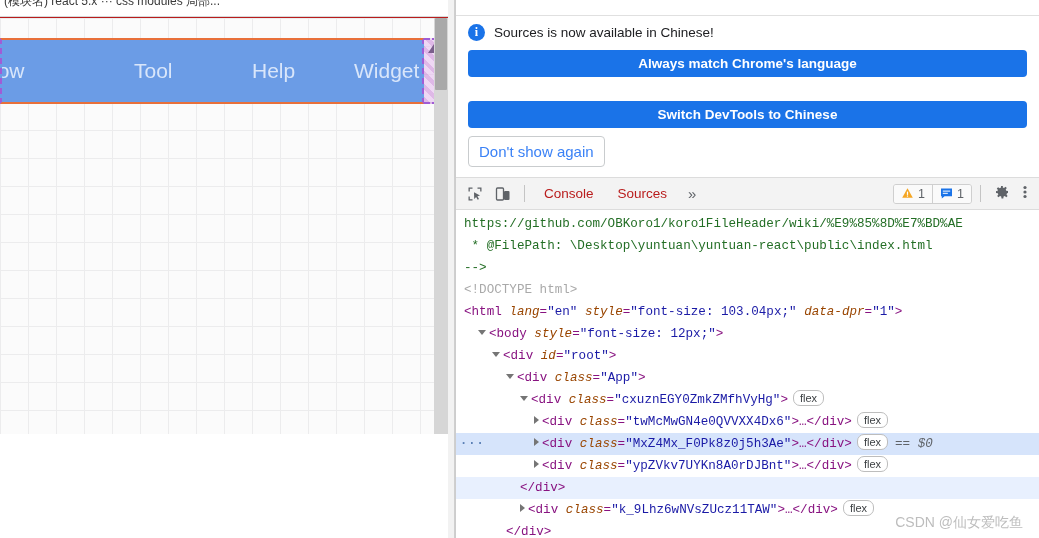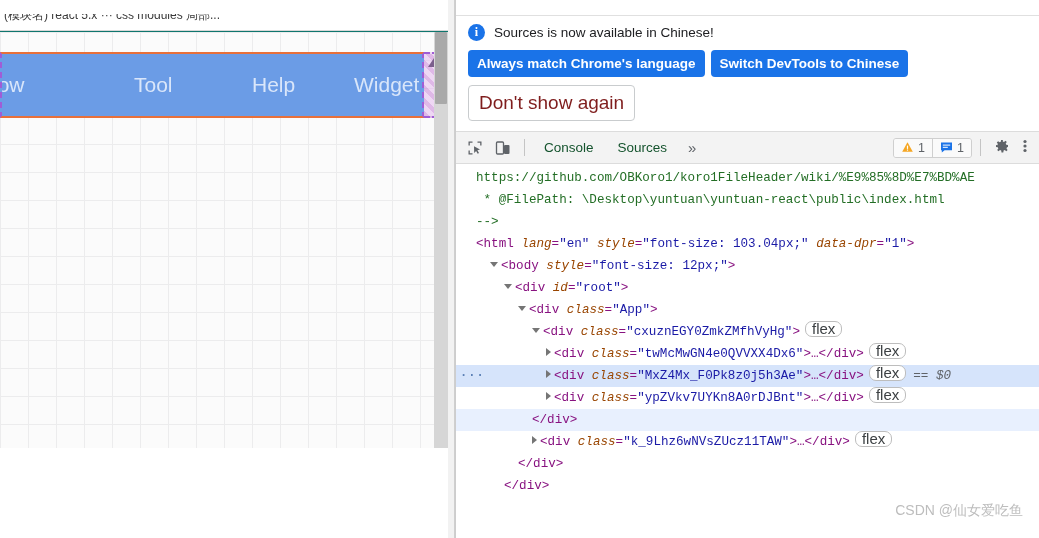--- a/index.html
+++ b/index.html
@@ -6,21 +6,21 @@
   html,body { width:1039px; height:538px; overflow:hidden; }
   body {
     font-family:"Liberation Sans", sans-serif;
     background:#ffffff;
     position:relative;
   }
 
   
   #page-pane {
     position:absolute; left:0; top:0; width:455px; height:434px;
-    background:#0f766e; overflow:hidden;margin-top:14px;
+    background:#b91c1c; overflow:hidden;
   }
   #browser-strip {
     position:absolute; left:0; top:0; width:455px; height:17px;
     background:#fff; border-bottom:1px solid #d8d8d8; overflow:hidden;
   }
   #browser-strip .clipped {
     position:absolute; left:4px; top:-7px;
     font-size:12px; color:#3a3a3a; white-space:nowrap;
     font-family:"Liberation Sans", sans-serif;
   }
@@ -91,44 +91,44 @@
 
   
   #dt-banner { padding:8px 12px 10px 12px; background:#fff; }
   .banner-row1 { display:flex; align-items:center; gap:9px; margin-bottom:9px; }
   .info-icon {
     width:17px;height:17px;border-radius:50%;background:#1a73e8;
     color:#fff;font-size:12px;font-weight:bold;line-height:17px;
     text-align:center; font-family:"Liberation Serif", serif; flex:none;
   }
   .banner-text { font-size:13.5px; color:#202124; }
-  .banner-row2 { display:flex; gap:6px; margin-bottom:8px; }
+  .banner-row2 { display:flex; gap:24px; margin-bottom:8px;flex-direction:column; }
   .btn-primary {
     background:#1a73e8; color:#fff; border:none; border-radius:4px;
     font-size:13.5px; font-weight:bold; padding:6px 9px; cursor:pointer;
     font-family:"Liberation Sans", sans-serif; white-space:nowrap;
   }
   .btn-secondary {
-    background:#fff; color:#7f1d1d; border:1px solid #c9ccce; border-radius:4px;
-    font-size:19px; padding:6px 10px; cursor:pointer;
+    background:#fff; color:#3b82f6; border:1px solid #c9ccce; border-radius:4px;
+    font-size:15px; padding:6px 10px; cursor:pointer;
     font-family:"Liberation Sans", sans-serif; white-space:nowrap;
   }
 
   
   #dt-toolbar {
     height:33px; border-top:1px solid #dcdcdc; border-bottom:1px solid #dcdcdc;
     background:#f3f3f3; display:flex; align-items:center; padding:0 6px; gap:2px;
   }
   .tb-icon {
     width:26px;height:24px;display:flex;align-items:center;justify-content:center;
     cursor:pointer; color:#5f6368;
   }
   .tb-sep { width:1px; height:17px; background:#c4c4c4; margin:0 6px; }
   .tb-tab {
-    font-size:13.5px; color:#14532d; padding:0 11px; height:33px;
+    font-size:13.5px; color:#b91c1c; padding:0 11px; height:33px;
     line-height:33px; cursor:pointer; white-space:nowrap; position:relative;
   }
   .tb-tab.active { color:#202124; }
   .tb-tab.active::after {
     content:""; position:absolute; left:4px; right:4px; bottom:0;
     height:2px; background:#1a73e8;
   }
   .tb-more { font-size:15px; color:#5f6368; padding:0 8px; cursor:pointer; }
   .tb-spacer { flex:1; }
   .badge-group { display:flex; border:1px solid #cfcfcf; border-radius:3px; overflow:hidden; }
@@ -139,21 +139,21 @@
   .badge + .badge { border-left:1px solid #cfcfcf; }
   .gear { font-size:15px; color:#5f6368; cursor:pointer; padding:0 5px; }
   .kebab { font-size:15px; color:#5f6368; cursor:pointer; padding:0 6px; letter-spacing:0; }
 
   
   #dom-tree {
     flex:1; overflow:hidden; position:relative;
     font-family:"Liberation Mono", monospace; font-size:12.6px;
     line-height:22px; padding-top:3px; background:#fff;
   }
-  .row { position:relative; white-space:nowrap; height:22px; padding-left:20px; }
+  .row { position:relative; white-space:nowrap; height:22px; padding-left:8px; }
   .row.sel { background:#d6e4fb; }
   .row.hl { background:#e8f0fe; }
   .arrow {
     display:inline-block; width:0;height:0;
     border-top:4px solid transparent; border-bottom:4px solid transparent;
     border-left:5px solid #757575; margin-right:3px; vertical-align:1px; cursor:pointer;
   }
   .arrow.open {
     border-left:4px solid transparent; border-right:4px solid transparent;
     border-top:5px solid #757575; border-bottom:none; vertical-align:2px;
@@ -162,28 +162,28 @@
     position:absolute; left:4px; top:0; color:#5a7fb5; font-weight:bold;
     letter-spacing:1px; font-size:12px;
   }
   .c-comment { color:#236e25; }
   .c-doctype { color:#a9a9a9; }
   .c-tag { color:#881280;margin-top:20px; }
   .c-attr { color:#994500;font-style:italic; }
   .c-val  { color:#1a1aa6; }
   .flexbadge {
     display:inline-block; border:1px solid #bdbdbd; border-radius:7px;
-    padding:0 6px; font-size:15px; color:#3c4043; background:#fff;
+    padding:0 6px; font-size:11px; color:#3c4043; background:#fff;
     line-height:14px; vertical-align:1px; margin-left:5px; cursor:pointer;
     font-family:"Liberation Sans", sans-serif;
   }
   .eqref { color:#5f6368; font-style:italic; margin-left:7px; }
 
   #watermark {
-    position:absolute; right:16px; bottom:18px;
+    position:absolute; right:16px; bottom:6px;
     font-size:14px; color:#bdbdbd; pointer-events:none;
     font-family:"Liberation Sans", sans-serif;
   }
 </style>
 </head>
 <body>
 
 <div id="page-pane">
 
   <div id="browser-strip">
@@ -281,20 +281,21 @@
         <circle cx="2" cy="8" r="1.6" fill="#5f6368"></circle>
         <circle cx="2" cy="12.5" r="1.6" fill="#5f6368"></circle>
       </svg>
     </div>
   </div>
 
   <div id="dom-tree">
       <div class="row"><span style="display:inline-block;width:0px"></span><span class="c-comment">https://github.com/OBKoro1/koro1FileHeader/wiki/%E9%85%8D%E7%BD%AE</span></div>
       <div class="row"><span style="display:inline-block;width:0px"></span><span class="c-comment"> * @FilePath: \Desktop\yuntuan\yuntuan-react\public\index.html</span></div>
       <div class="row"><span style="display:inline-block;width:0px"></span><span class="c-comment">--&gt;</span></div>
+      <div class="row"><span style="display:inline-block;width:0px"></span><span class="c-doctype">&lt;!DOCTYPE html&gt;</span></div>
       <div class="row"><span style="display:inline-block;width:0px"></span><span class="c-tag">&lt;html</span><span class="c-attr"> lang</span><span class="c-tag">=</span><span class="c-val">"en"</span><span class="c-attr"> style</span><span class="c-tag">=</span><span class="c-val">"font-size: 103.04px;"</span><span class="c-attr"> data-dpr</span><span class="c-tag">=</span><span class="c-val">"1"</span><span class="c-tag">&gt;</span></div>
       <div class="row"><span style="display:inline-block;width:14px"></span><span class="arrow open"></span><span class="c-tag">&lt;body</span><span class="c-attr"> style</span><span class="c-tag">=</span><span class="c-val">"font-size: 12px;"</span><span class="c-tag">&gt;</span></div>
       <div class="row"><span style="display:inline-block;width:28px"></span><span class="arrow open"></span><span class="c-tag">&lt;div</span><span class="c-attr"> id</span><span class="c-tag">=</span><span class="c-val">"root"</span><span class="c-tag">&gt;</span></div>
       <div class="row"><span style="display:inline-block;width:42px"></span><span class="arrow open"></span><span class="c-tag">&lt;div</span><span class="c-attr"> class</span><span class="c-tag">=</span><span class="c-val">"App"</span><span class="c-tag">&gt;</span></div>
       <div class="row"><span style="display:inline-block;width:56px"></span><span class="arrow open"></span><span class="c-tag">&lt;div</span><span class="c-attr"> class</span><span class="c-tag">=</span><span class="c-val">"cxuznEGY0ZmkZMfhVyHg"</span><span class="c-tag">&gt;</span><span class="flexbadge">flex</span></div>
       <div class="row"><span style="display:inline-block;width:70px"></span><span class="arrow"></span><span class="c-tag">&lt;div</span><span class="c-attr"> class</span><span class="c-tag">=</span><span class="c-val">"twMcMwGN4e0QVVXX4Dx6"</span><span class="c-tag">&gt;</span><span class="c-tag">…&lt;/div&gt;</span><span class="flexbadge">flex</span></div>
       <div class="row sel"><span class="gutter-dots">···</span><span style="display:inline-block;width:70px"></span><span class="arrow"></span><span class="c-tag">&lt;div</span><span class="c-attr"> class</span><span class="c-tag">=</span><span class="c-val">"MxZ4Mx_F0Pk8z0j5h3Ae"</span><span class="c-tag">&gt;</span><span class="c-tag">…&lt;/div&gt;</span><span class="flexbadge">flex</span><span class="eqref">== $0</span></div>
       <div class="row"><span style="display:inline-block;width:70px"></span><span class="arrow"></span><span class="c-tag">&lt;div</span><span class="c-attr"> class</span><span class="c-tag">=</span><span class="c-val">"ypZVkv7UYKn8A0rDJBnt"</span><span class="c-tag">&gt;</span><span class="c-tag">…&lt;/div&gt;</span><span class="flexbadge">flex</span></div>
       <div class="row hl"><span style="display:inline-block;width:56px"></span><span class="c-tag">&lt;/div&gt;</span></div>
       <div class="row"><span style="display:inline-block;width:56px"></span><span class="arrow"></span><span class="c-tag">&lt;div</span><span class="c-attr"> class</span><span class="c-tag">=</span><span class="c-val">"k_9Lhz6wNVsZUcz11TAW"</span><span class="c-tag">&gt;</span><span class="c-tag">…&lt;/div&gt;</span><span class="flexbadge">flex</span></div>

